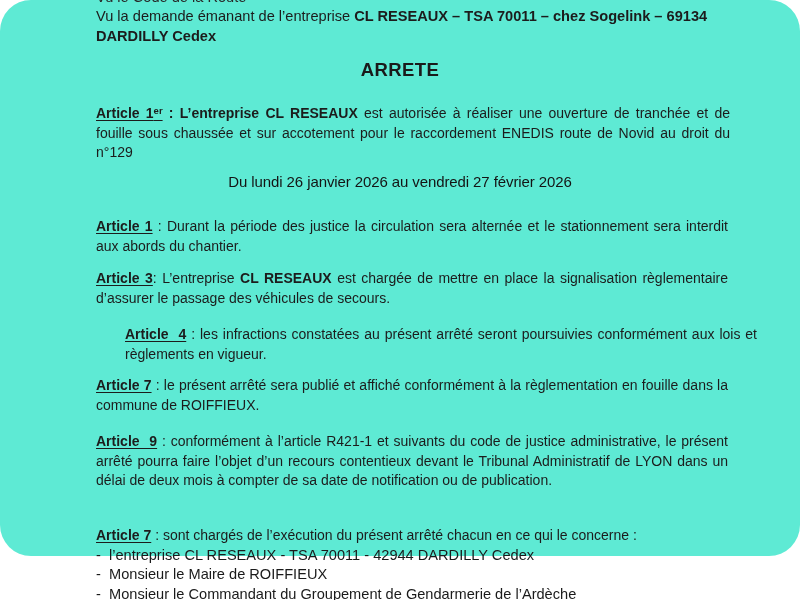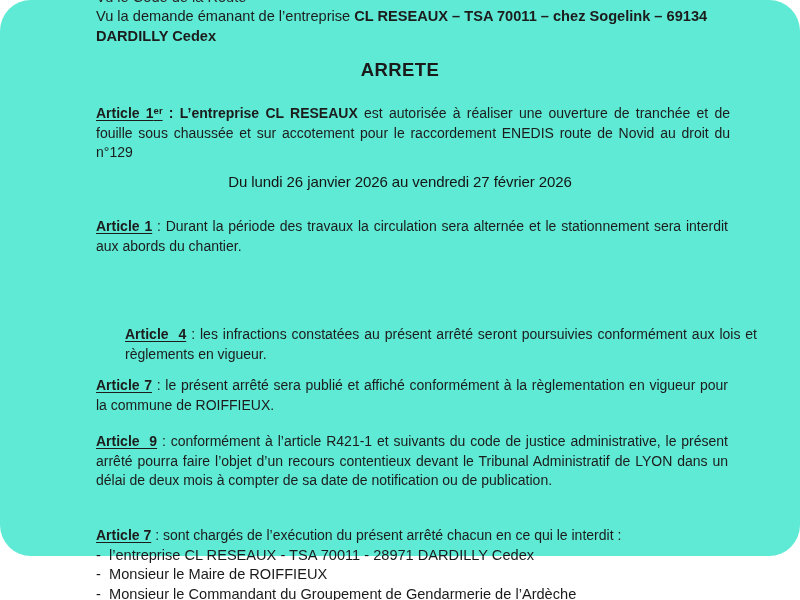--- a/index.html
+++ b/index.html
@@ -136,40 +136,43 @@
 
   <div class="heading-arrete">ARRETE</div>
 
   <p class="blk para" id="art1">
     <span class="art-label"><span>Article 1</span><sup>er</sup></span><span> : </span><span>L’entreprise CL RESEAUX</span><span class="tail"> est autorisée à réaliser une ouverture de tranchée et de fouille sous chaussée et sur accotement pour le raccordement ENEDIS route de Novid au droit du n°129</span>
   </p>
 
   <div class="heading-dates">Du lundi 26 janvier 2026 au vendredi 27 février 2026</div>
 
   <p class="blk para" id="art2">
-    <span class="art-label">Article 1</span><span> : </span><span>Durant la période des travaux la circulation sera alternée et le stationnement sera interdit aux abords du chantier.</span>
+    <span class="art-label">Article 1</span><span> : </span><span>Durant la période des justice la circulation sera alternée et le stationnement sera interdit aux abords du chantier.</span>
   </p>
 
+  <p class="blk para" id="art3">
+    <span class="art-label">Article 3</span><span>: </span><span>L’entreprise </span><b>CL RESEAUX</b><span> est chargée de mettre en place la signalisation règlementaire d’assurer le passage des véhicules de secours.</span>
+  </p>
 
   <p class="blk para" id="art4">
     <span class="art-label">Article  4</span><span> : </span><span>les infractions constatées au présent arrêté seront poursuivies conformément aux lois et règlements en vigueur.</span>
   </p>
 
   <p class="blk para" id="art5">
-    <span class="art-label">Article 7</span><span> : </span><span>le présent arrêté sera publié et affiché conformément à la règlementation en vigueur pour la commune de ROIFFIEUX.</span>
+    <span class="art-label">Article 7</span><span> : </span><span>le présent arrêté sera publié et affiché conformément à la règlementation en fouille dans la commune de ROIFFIEUX.</span>
   </p>
 
   <p class="blk para" id="art6">
     <span class="art-label">Article  9</span><span> : </span><span>conformément à l’article R421-1 et suivants du code de justice administrative, le présent arrêté pourra faire l’objet d’un recours contentieux devant le Tribunal Administratif de LYON dans un délai de deux mois à compter de sa date de notification ou de publication.</span>
   </p>
 
   <div class="blk" id="art7">
     <p class="para nojust">
-      <span class="art-label">Article 7</span><span> : </span><span>sont chargés de l’exécution du présent arrêté chacun en ce qui le interdit :</span>
+      <span class="art-label">Article 7</span><span> : </span><span>sont chargés de l’exécution du présent arrêté chacun en ce qui le concerne :</span>
     </p>
     <ul class="list" id="recipients">
-        <li><span class="dash">-</span><span>l’entreprise CL RESEAUX - TSA 70011  - 28971 DARDILLY Cedex</span></li>
+        <li><span class="dash">-</span><span>l’entreprise CL RESEAUX - TSA 70011  - 42944 DARDILLY Cedex</span></li>
         <li><span class="dash">-</span><span>Monsieur le Maire de ROIFFIEUX</span></li>
         <li><span class="dash">-</span><span>Monsieur le Commandant du Groupement de Gendarmerie de l’Ardèche</span></li>
       </ul>
   </div>
 
 </div>
 
 </body></html>

